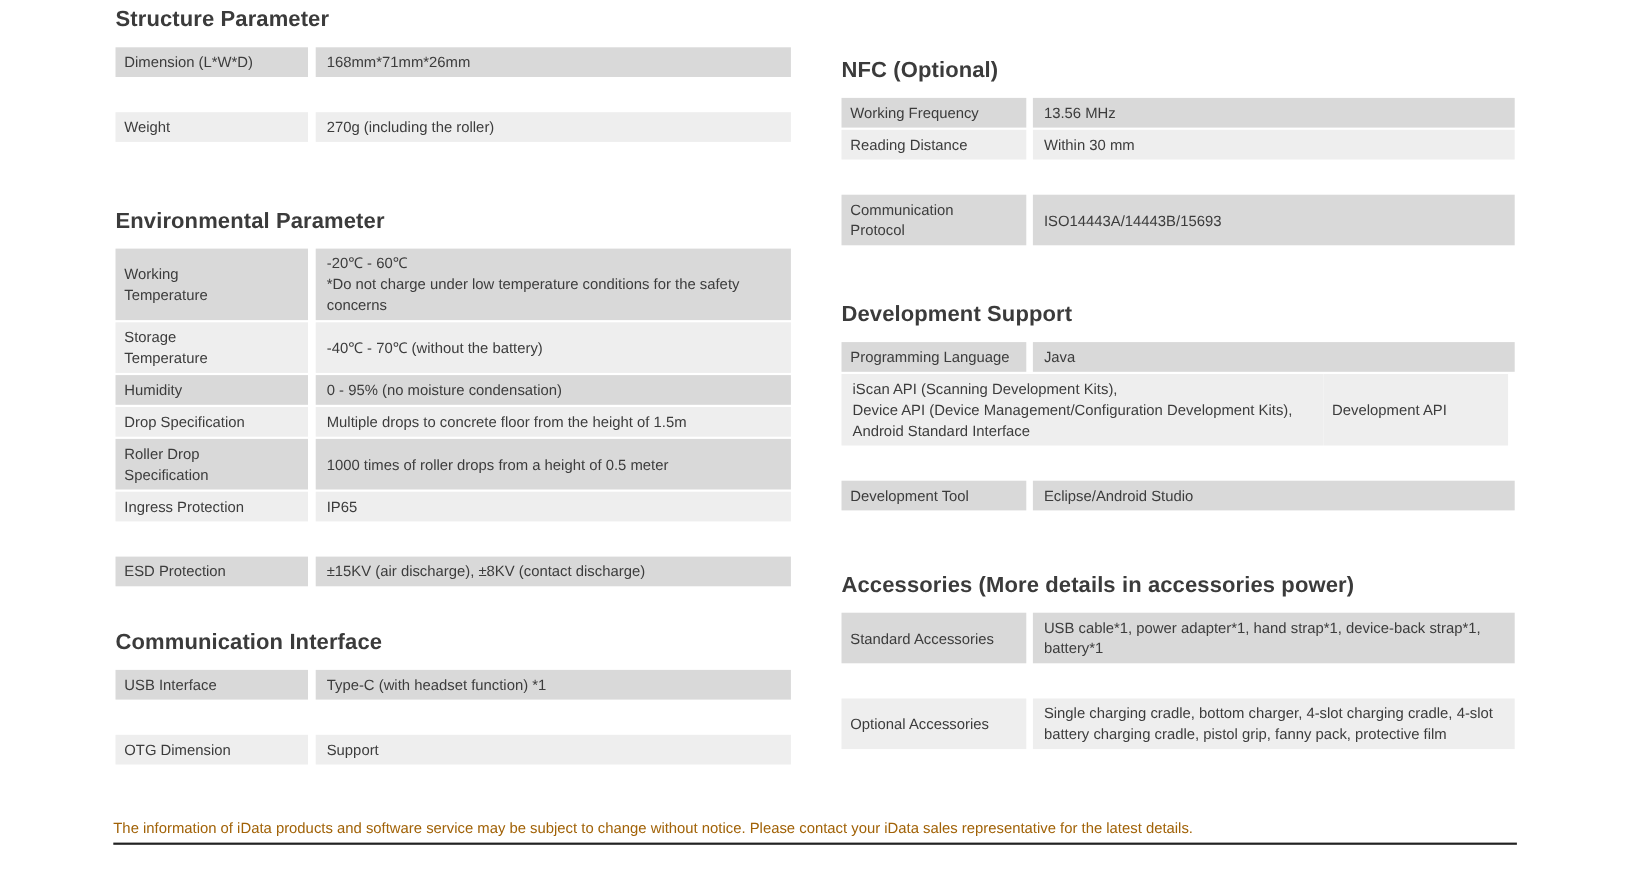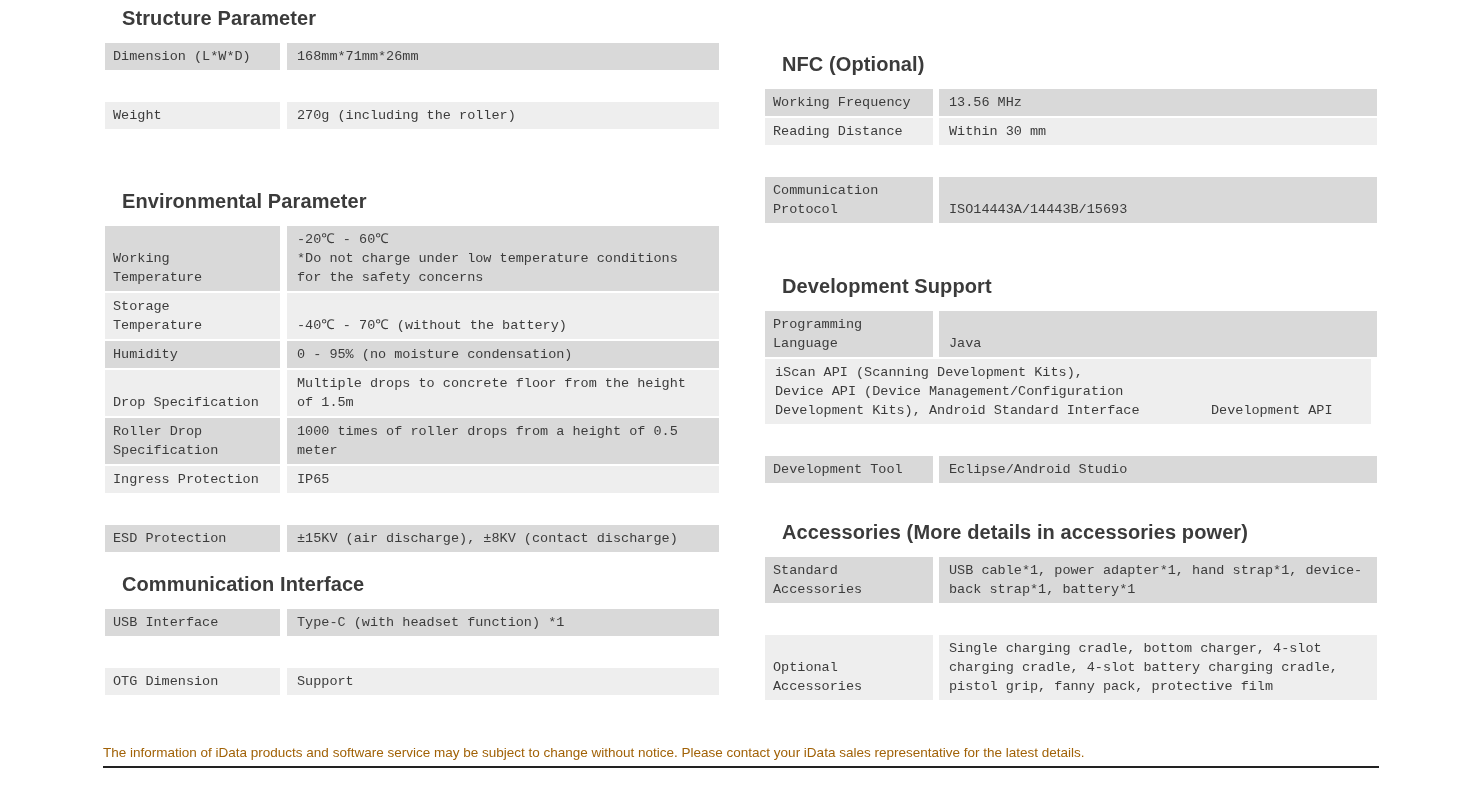--- a/index.html
+++ b/index.html
@@ -20,36 +20,35 @@
     height:793px;
     background:#ffffff;
     overflow:hidden;
   }
   .sec{position:absolute;}
   .sec h2{
     font-size:20px;
     line-height:28px;
     font-weight:bold;
     color:var(--heading-text);
-    margin:0 0 11px 17px;
+    margin:0 0 11px 0;
     letter-spacing:0.1px;
   }
   .tbl{width:100%;}
   .row{
     display:flex;
     margin-bottom:2px;
   }
   .row:last-child{margin-bottom:0;margin-top:32px;}
   .cell{
     display:flex;
-    align-items:flex-end;
+    align-items:center;
     min-height:27px;
     font-size:13.5px;
     line-height:19px;
-    font-family:Liberation Mono, monospace;
   }
   .cl{
     width:175px;
     flex:0 0 175px;
     padding:4px 4px 4px 8px;
     margin-right:7px;
   }
   .cv{
     flex:1 1 auto;
     padding:4px 12px 4px 10px;

